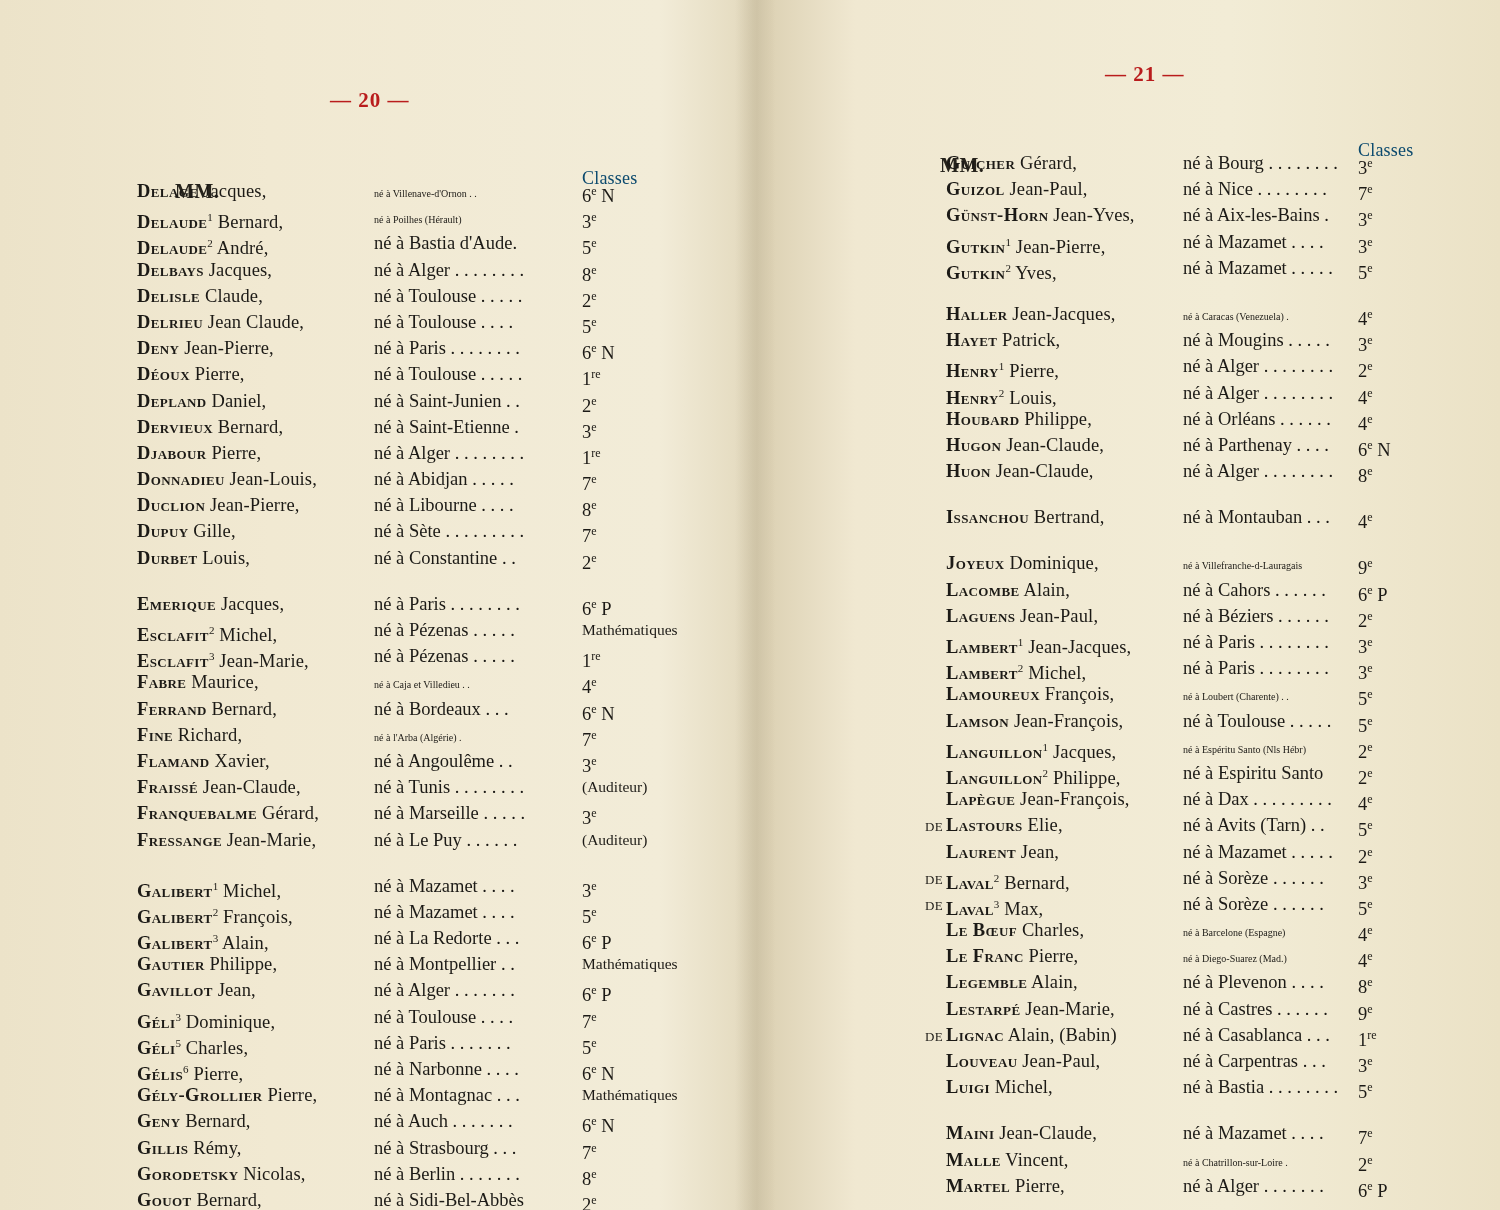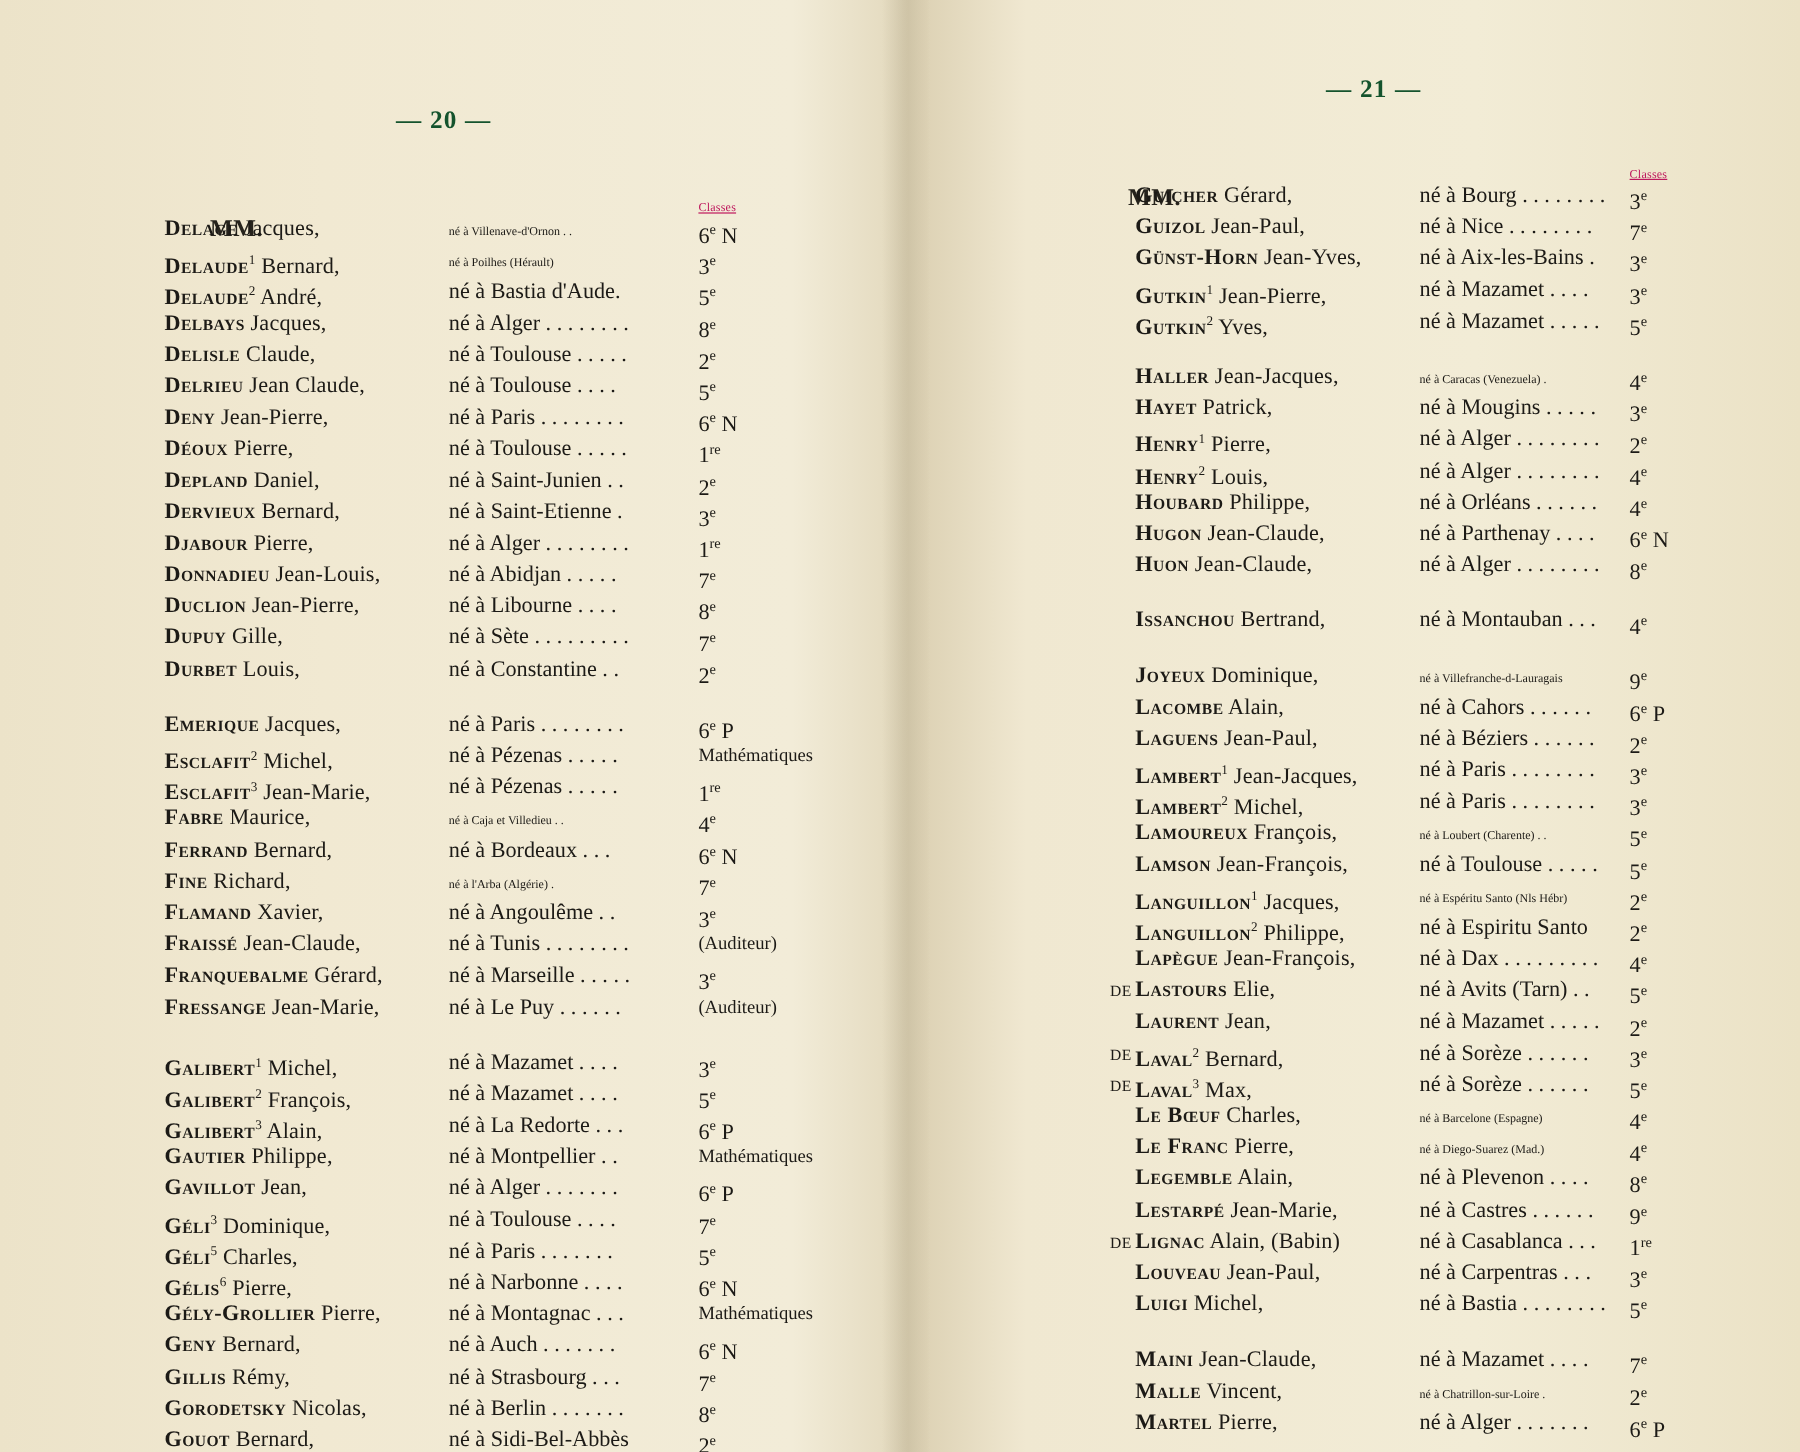--- a/index.html
+++ b/index.html
@@ -49,43 +49,42 @@
   }
   .page-left  { left: 0;    width: 760px; }
   .page-right { left: 760px; width: 740px; }
 
   .folio {
     position: absolute;
     font-size: 21px;
     letter-spacing: 1px;
     font-family: "Liberation Serif", serif;
     font-weight: 700;
-    color: #14532d;
+    color: #b91c1c;
   }
   .folio-left  { top: 88px;  left: 330px; }
   .folio-right { top: 62px;  left: 345px; }
 
   .mm-label {
     position: absolute;
     font-variant: small-caps;
     font-weight: 700;
     font-size: 20px;
     letter-spacing: 0.5px;
     color: #26231c;
     margin-top: 40px;
   }
   .mm-left  { top: 140px; left: 175px; }
   .mm-right { top: 114px; left: 180px; }
 
   .classes-label {
     position: absolute;
-    font-size: 10px;
-    color: #be185d;
+    font-size: 18px;
+    color: #0c4a6e;
     letter-spacing: 0.2px;
-    text-decoration: underline;
   }
   .classes-left  { top: 168px; left: 582px; }
   .classes-right { top: 140px; left: 598px; }
 
   .list {
     position: absolute;
     width: 100%;
   }
   .list-left  { top: 178px; left: 0; }
   .list-right { top: 150px; left: 0; }

